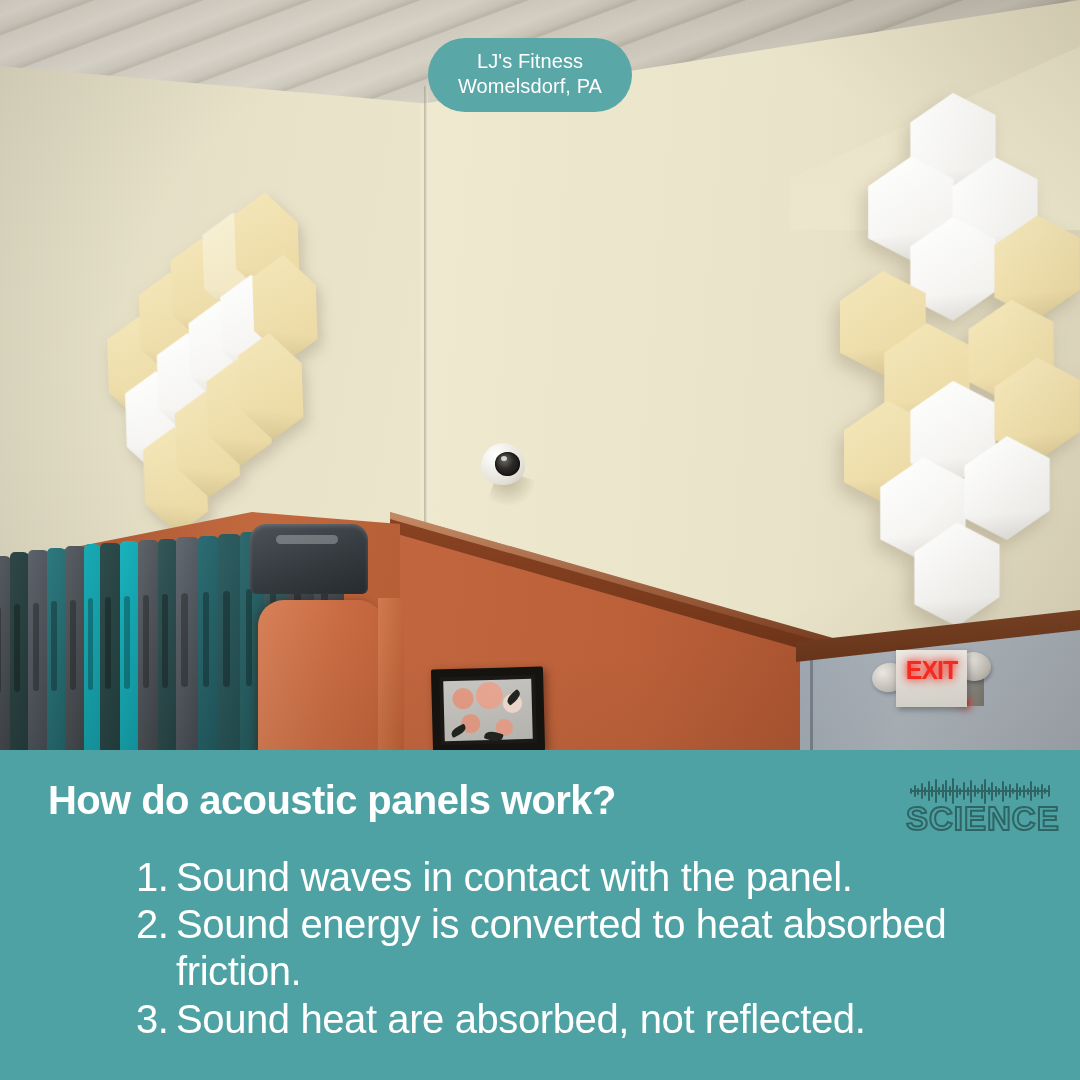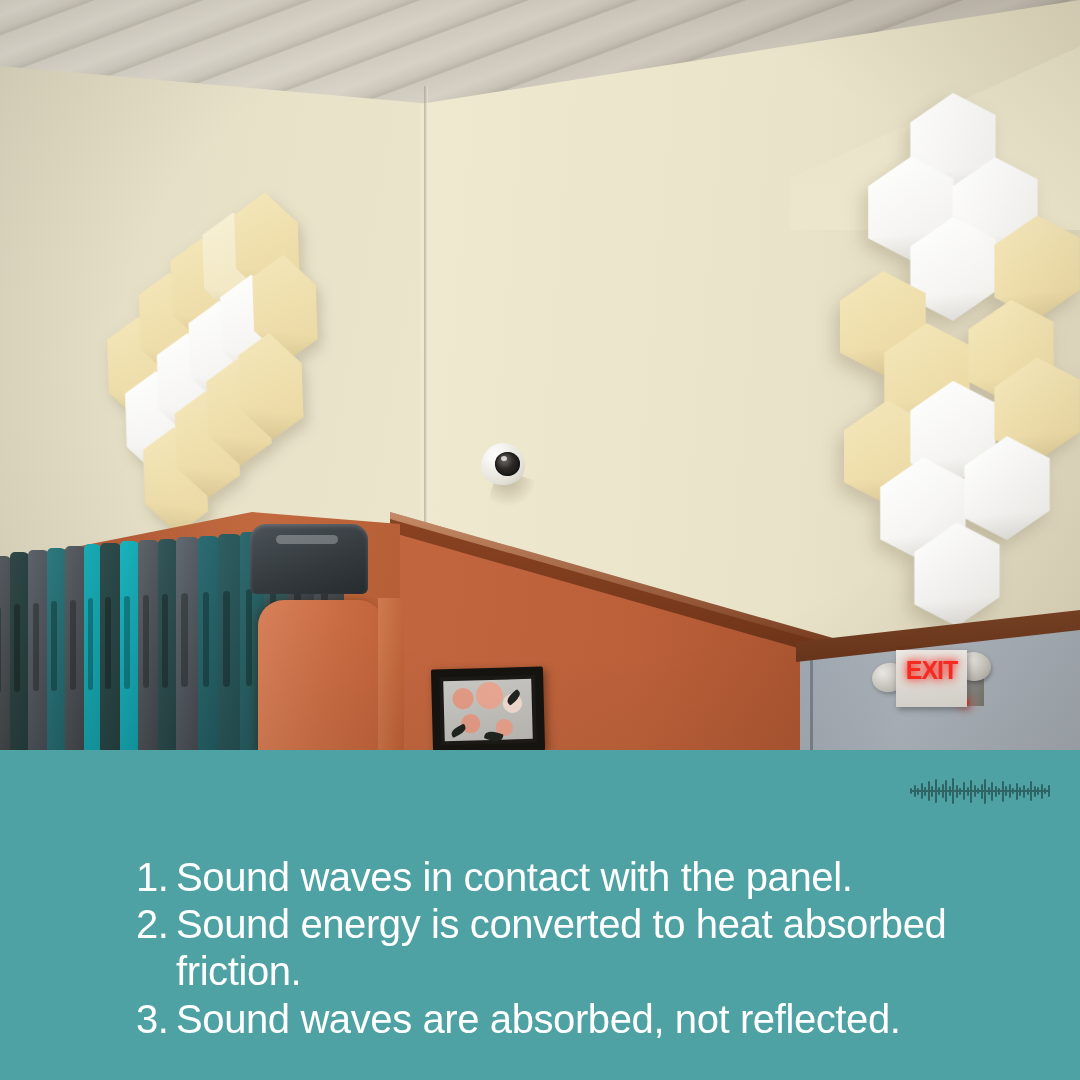--- a/index.html
+++ b/index.html
@@ -439,36 +439,41 @@
     <div class="lamp-body"></div>
     <div class="lamp r"></div>
     <div class="led"></div>
     <div class="exit">
       <span>EXIT</span>
     </div>
 
     <div class="photo-vignette"></div>
   </div>
 
+  <div class="badge">
+    <div>LJ's Fitness</div>
+    <div>Womelsdorf, PA</div>
+  </div>
 
   <div class="band">
 
+    <div class="headline">How do acoustic panels work?</div>
 
     <div class="steps">
       <div class="step">
         <span class="num">1.</span>
         <span class="txt">Sound waves in contact with the panel.</span>
       </div>
       <div class="step">
         <span class="num">2.</span>
         <span class="txt">Sound energy is converted to heat absorbed friction.</span>
       </div>
       <div class="step">
         <span class="num">3.</span>
-        <span class="txt">Sound waves are absorbed, not reflected.</span>
+        <span class="txt">Sound heat are absorbed, not reflected.</span>
       </div>
     </div>
   </div>
 
   <div class="logo">
     <div class="wave">
       <div class="mid"></div>
     <i style="height: 6px;"></i>
         <i style="height: 12px;"></i>
         <i style="height: 7px;"></i>
@@ -503,15 +508,16 @@
         <i style="height: 9px;"></i>
         <i style="height: 13px;"></i>
         <i style="height: 7px;"></i>
         <i style="height: 20px;"></i>
         <i style="height: 11px;"></i>
         <i style="height: 8px;"></i>
         <i style="height: 15px;"></i>
         <i style="height: 6px;"></i>
         <i style="height: 12px;"></i>
       </div>
+    <div class="word">SCIENCE</div>
   </div>
 
 </div>
 
 </body></html>

